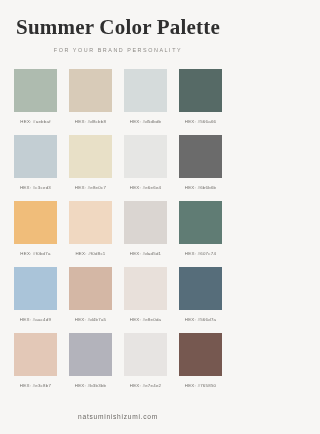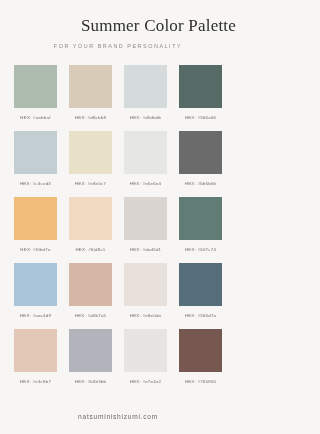--- a/index.html
+++ b/index.html
@@ -23,27 +23,26 @@
   }
 
   
   .header {
     padding-top: 17px;
     text-align: center;
     flex: none;
   }
   .title {
     font-family: "Liberation Serif", serif;
-    font-size: 17px;
+    font-size: 21px;
     line-height: 1;
-    font-weight: 400;
+    font-weight: 700;
     color: #2f2f2f;
     letter-spacing: 0.2px;
     white-space: nowrap;
-    text-align: right;
   }
   .subtitle {
     margin-top: 9px;
     font-family: "Liberation Sans", sans-serif;
     font-size: 5.4px;
     letter-spacing: 1.55px;
     color: #8d8a86;
     text-transform: uppercase;
     white-space: nowrap;
   }

